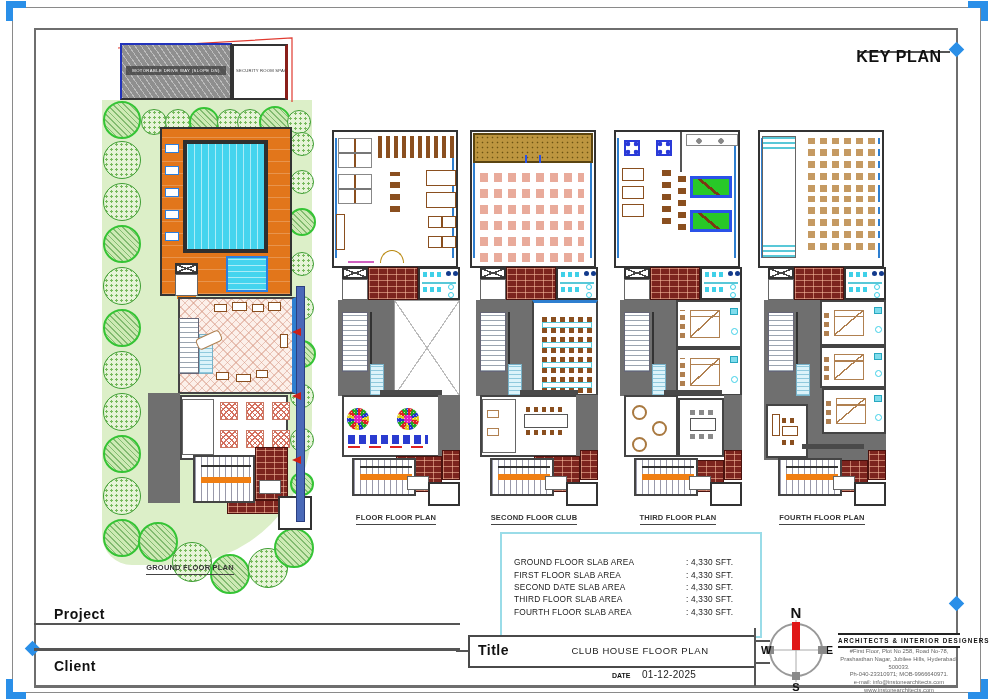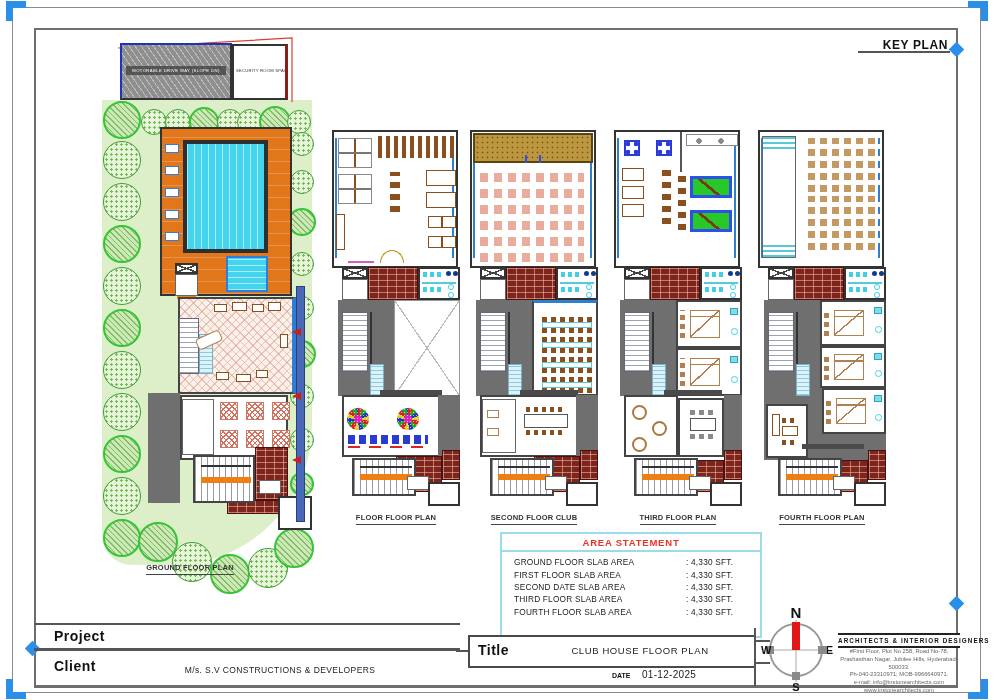--- a/index.html
+++ b/index.html
@@ -101,21 +101,21 @@
   <div class="abs" style="left:34px;top:28px;width:924px;height:660px;border:2px solid #6e6e6e;border-bottom-width:3px"></div>
   <div class="corn" style="left:6px;top:1px;border-left:7px solid #2a8fe8;border-top:7px solid #2a8fe8"></div>
   <div class="corn" style="left:968px;top:1px;border-right:7px solid #2a8fe8;border-top:7px solid #2a8fe8"></div>
   <div class="corn" style="left:6px;top:679px;border-left:7px solid #2a8fe8;border-bottom:7px solid #2a8fe8"></div>
   <div class="corn" style="left:968px;top:679px;border-right:7px solid #2a8fe8;border-bottom:7px solid #2a8fe8"></div>
   <div class="diam" style="left:951px;top:44px"></div>
   <div class="diam" style="left:951px;top:598px"></div>
   <div class="diam" style="left:27px;top:643px"></div>
 
   <div class="abs" style="left:858px;top:51px;width:92px;height:2px;background:#555"></div>
-  <div class="abs" style="left:850px;top:38px;width:98px;font-weight:bold;font-size:12px;color:#111;text-align:right;letter-spacing:.6px">KEY PLAN</div>
+  <div class="abs" style="left:850px;top:48px;width:98px;font-weight:bold;font-size:16px;color:#111;text-align:center;letter-spacing:.6px">KEY PLAN</div>
 
   <div class="abs" style="left:96px;top:34px;width:228px;height:552px">
     <div class="lawn" style="left:6px;top:66px;width:210px;height:465px"></div>
 
     <div class="tr1" style="left:7px;top:67px;width:38px;height:38px"></div>
     <div class="tr2" style="left:7px;top:107px;width:38px;height:38px"></div>
     <div class="tr2" style="left:7px;top:149px;width:38px;height:38px"></div>
     <div class="tr1" style="left:7px;top:191px;width:38px;height:38px"></div>
     <div class="tr2" style="left:7px;top:233px;width:38px;height:38px"></div>
     <div class="tr1" style="left:7px;top:275px;width:38px;height:38px"></div>
@@ -444,21 +444,20 @@
     <div class="stairblock" style="left:22px;top:330px;width:64px;height:38px">
       <div class="orange" style="left:6px;top:14px;width:52px;height:6px"></div>
       <div class="abs" style="left:6px;top:6px;width:52px;height:1.5px;background:#333"></div>
     </div>
     <div class="room thin" style="left:77px;top:348px;width:22px;height:14px"></div>
     <div class="room" style="left:98px;top:354px;width:32px;height:24px"></div>
   </div>
   <div class="planlbl" style="left:762px;top:513px;width:120px"><span>FOURTH FLOOR PLAN</span></div>
 
   <div class="abs" style="left:500px;top:532px;width:262px;height:106px;border:2px solid #9adce8;background:#fff">
-    <div class="abs" style="left:0;top:0;width:100%;height:18px;border-bottom:2px solid #9adce8;color:#e8332a;font-size:9.5px;font-weight:bold;letter-spacing:.8px;display:flex;align-items:center;justify-content:center">AREA STATEMENT</div>
     <div class="abs" style="left:12px;top:22px;width:240px">
       <div class="arow">
           <span class="alab">GROUND FLOOR SLAB AREA</span>
           <span>: 4,330 SFT.</span>
         </div>
       <div class="arow">
           <span class="alab">FIRST FLOOR SLAB AREA</span>
           <span>: 4,330 SFT.</span>
         </div>
       <div class="arow">
@@ -472,23 +471,22 @@
       <div class="arow">
           <span class="alab">FOURTH FLOOR SLAB AREA</span>
           <span>: 4,330 SFT.</span>
         </div>
     </div>
   </div>
 
   <div class="gline" style="left:34px;top:623px;width:426px;height:2px"></div>
   <div class="gline" style="left:34px;top:648px;width:426px;height:2.5px"></div>
   <div class="gline" style="left:456px;top:650px;width:14px;height:2px"></div>
-  <div class="blk-label" style="left:54px;top:628px">Project</div>
+  <div class="blk-label" style="left:54px;top:606px">Project</div>
   <div class="blk-label" style="left:54px;top:658px">Client</div>
-  <div class="blk-value" style="left:130px;top:665px;width:300px;font-size:8.5px">M/s. S.V CONSTRUCTIONS &amp; DEVELOPERS</div>
   <div class="abs" style="left:468px;top:635px;width:288px;height:33px;border:2.5px solid #4a4a4a;background:#fff"></div>
   <div class="blk-label" style="left:478px;top:642px">Title</div>
   <div class="blk-value" style="left:540px;top:645px;width:200px;font-size:9.5px;letter-spacing:.6px">CLUB HOUSE FLOOR PLAN</div>
   <div class="abs" style="left:612px;top:672px;font-size:7px;font-weight:bold;color:#111">DATE</div>
   <div class="abs" style="left:642px;top:669px;font-size:10px;color:#222;letter-spacing:.3px">01-12-2025</div>
   <div class="gline" style="left:754px;top:628px;width:2px;height:58px"></div>
   <div class="gline" style="left:756px;top:640px;width:14px;height:2px"></div>
   <div class="gline" style="left:756px;top:662px;width:14px;height:2px"></div>
 
   <svg class="abs" style="left:760px;top:602px" width="74" height="90">

